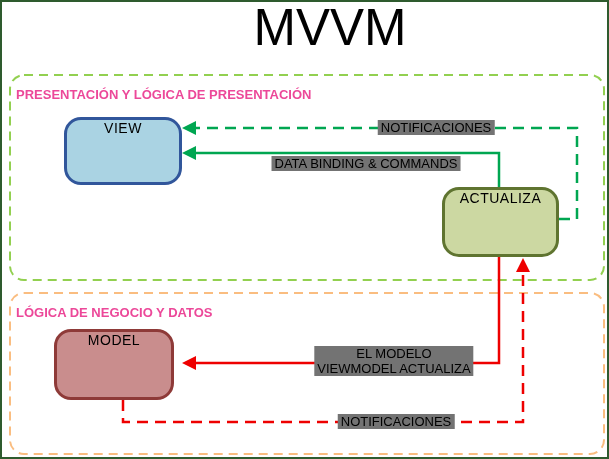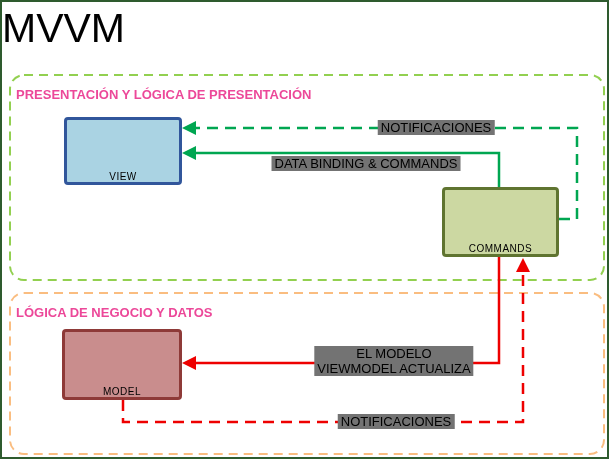--- a/index.html
+++ b/index.html
@@ -7,44 +7,45 @@
     position:relative;
     width:609px;height:459px;
     box-sizing:border-box;
     border:2px solid #2e5b2e;
     background:#fff;
     font-family:"Liberation Sans", sans-serif;
     overflow:hidden;
   }
   .title{
     position:absolute;left:0;top:5px;width:560px;
-    text-align:left;
-    font-size:41px;line-height:42px;
+    text-align:center;
+    font-size:51px;line-height:42px;
     color:#000;
     letter-spacing:0px;
+    padding-left:48px;
   }
   svg.wires{position:absolute;left:0;top:0;}
   .section-label{
     position:absolute;
     font-size:13px;font-weight:bold;color:#ec4899;
     white-space:nowrap;
   }
   .sec-presentation-label{left:14px;top:85px;}
   .sec-business-label{left:14px;top:303px;}
   .node{
     position:absolute;
-    display:flex;align-items:flex-end;justify-content:center;
-    border-radius:4px;
-    font-size:10px;color:#000;
+    display:flex;align-items:flex-start;justify-content:center;
+    border-radius:17px;
+    font-size:14px;color:#000;
     box-sizing:border-box;
     letter-spacing:0.5px;
   }
   .node-view{left:62px;top:115px;width:118px;height:68px;background:#aad3e3;border:3px solid #31569b;}
   .node-viewmodel{left:440px;top:185px;width:117px;height:70px;background:#ccd8a2;border:3px solid #5f7430;}
-  .node-model{left:60px;top:327px;width:120px;height:71px;background:#c98d8d;border:3px solid #8e3a38;}
+  .node-model{left:52px;top:327px;width:120px;height:71px;background:#c98d8d;border:3px solid #8e3a38;}
   .edge-label{
     position:absolute;
     transform:translateX(-50%);
     background:#737373;
     font-size:13px;color:#000;
     padding:0 3px;
     white-space:nowrap;
     text-align:center;
     line-height:15px;
   }
@@ -80,21 +81,21 @@
 
   <div class="section-label sec-presentation-label">PRESENTACIÓN Y LÓGICA DE PRESENTACIÓN</div>
 
   <div class="section-label sec-business-label">LÓGICA DE NEGOCIO Y DATOS</div>
 
   <div class="node node-view">
     <span>VIEW</span>
   </div>
 
   <div class="node node-viewmodel">
-    <span>COMMANDS</span>
+    <span>ACTUALIZA</span>
   </div>
 
   <div class="node node-model">
     <span>MODEL</span>
   </div>
 
   <div class="edge-label lbl-notif-top">NOTIFICACIONES</div>
 
   <div class="edge-label lbl-databinding">DATA BINDING &amp; COMMANDS</div>
 

